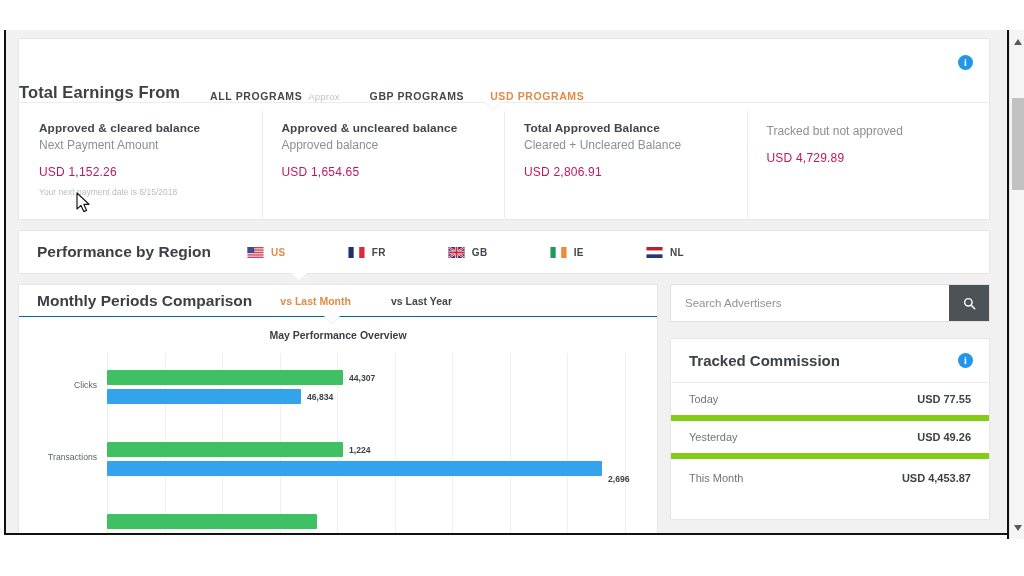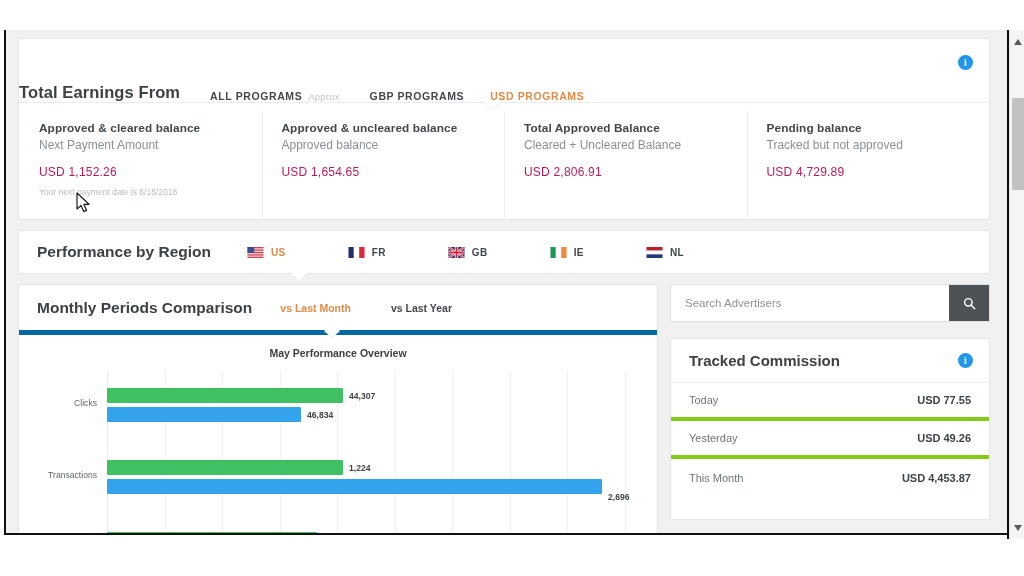--- a/index.html
+++ b/index.html
@@ -80,22 +80,22 @@
   .region-lbl { margin-left:7px; }
   .flag { width:17px; height:11px; display:block; border:0; }
   .region-caret {
     position:absolute; left:272px; bottom:-7px; width:0;height:0;
     border-left:8px solid transparent; border-right:8px solid transparent;
     border-top:7px solid #fff;
   }
 
   
   #chartcard { position:absolute; left:12px; top:254px; width:640px; height:270px; }
-  .chart-head { height:50px; display:flex; align-items:center; padding:8px 18px;
-                border-bottom:5px solid #0369a1; position:relative;}
+  .chart-head { height:32px; display:flex; align-items:center; padding:8px 18px;
+                border-bottom:1px solid #0369a1; position:relative;}
   .chart-title { font-size:15.5px; font-weight:bold; color:#3c4146; }
   .cmp-tabs { display:flex; margin-left:28px; }
   .cmp-tab { font-size:10.5px; font-weight:bold; color:#43484e; margin-right:40px; cursor:pointer;}
   .cmp-tab.active { color:#e08b46; }
 
   .chart-body { position:relative; height:222px; padding-top:8px; }
   .chart-sub { text-align:center; font-size:10.5px; font-weight:bold; color:#3c4146; margin-top:4px;}
   .plot { position:absolute; left:88px; top:36px; right:32px; bottom:0; }
   .grid { position:absolute; inset:0; }
   .gl { position:absolute; top:0; bottom:0; width:1px; background:#f0f0f2; }
@@ -121,21 +121,21 @@
   }
   #search input::placeholder { color:#8e9499; }
   .searchbtn { width:40px; background:#4c5256; display:flex; align-items:center;
                justify-content:center; cursor:pointer; }
 
   #tracked { position:absolute; left:664px; top:308px; width:320px; height:182px; }
   .tr-head { height:44px; display:flex; align-items:center; padding:0 18px;
              border-bottom:1px solid #ececec; position:relative; }
   .tr-title { font-size:15px; font-weight:bold; color:#3c4146; }
   .tr-row { height:38px; display:flex; align-items:center; justify-content:space-between;
-            padding:0 18px; border-bottom:4px solid #84cc16; }
+            padding:0 18px; border-bottom:6px solid #84cc16; }
   .tr-row:last-child { border-bottom:0; }
   .tr-lbl { font-size:11px; color:#6e757b; }
   .tr-val { font-size:11px; font-weight:bold; color:#3d4349; }
 
   
   #sbar { position:absolute; right:0; top:30px; width:15px; height:509px;
           background:#f5f5f5; border-left:1px solid #e4e4e4; }
   #sbar .arrow { position:absolute; left:0; width:15px; height:15px;
                  display:flex; align-items:center; justify-content:center; cursor:pointer;}
   #sbar .arrow.up { top:4px; } #sbar .arrow.down { bottom:4px; }
@@ -182,21 +182,20 @@
           <div class="bal-title">Approved &amp; uncleared balance</div>
           <div class="bal-sub">Approved balance</div>
           <div class="bal-amt">USD 1,654.65</div>
         </div>
         <div class="bal">
           <div class="bal-title">Total Approved Balance</div>
           <div class="bal-sub">Cleared + Uncleared Balance</div>
           <div class="bal-amt">USD 2,806.91</div>
         </div>
         <div class="bal">
-          <div class="bal-title">Pending balance</div>
           <div class="bal-sub">Tracked but not approved</div>
           <div class="bal-amt">USD 4,729.89</div>
         </div>
       </div>
     </div>
 
     <div id="region" class="card">
       <div class="region-title">Performance by Region</div>
 
       <div class="regions">

